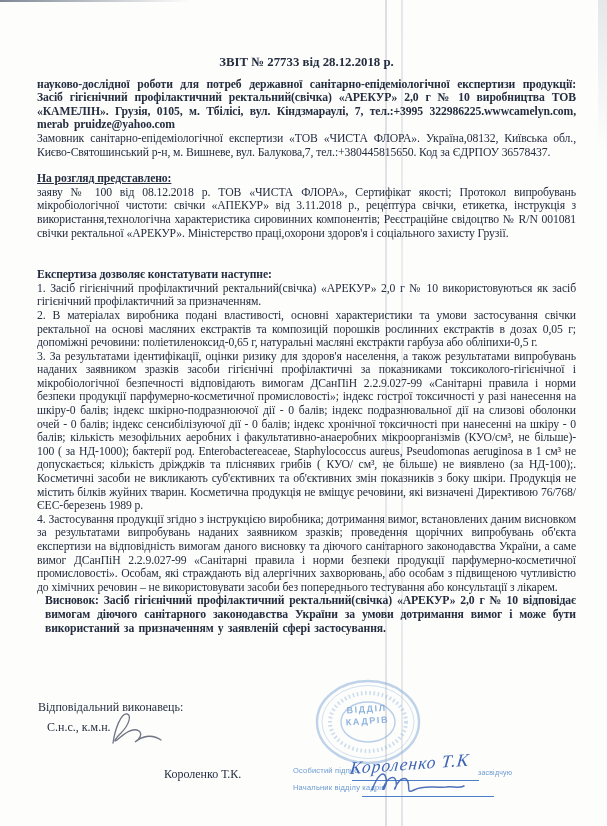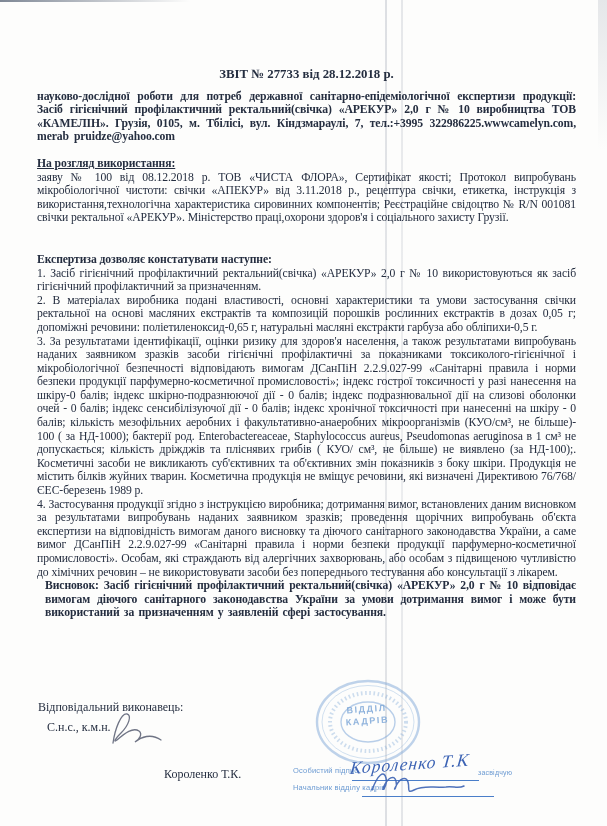--- a/index.html
+++ b/index.html
@@ -12,21 +12,21 @@
   .top-edge { position:absolute; top:0; left:0; width:190px; height:2px;
     background:linear-gradient(to right, #7e8795, rgba(126,135,149,0)); }
   .fold { position:absolute; top:0; bottom:0; width:2px; }
   .fold-1 { left:385px; background:linear-gradient(to bottom, rgba(168,174,186,.38), rgba(168,174,186,.25) 55%, rgba(168,174,186,.38)); }
   .fold-2 { left:401px; background:linear-gradient(to bottom, rgba(168,174,186,.28), rgba(168,174,186,.18) 50%, rgba(168,174,186,.30)); }
   .edge-right { position:absolute; top:0; right:0; width:9px; height:150px;
     background:linear-gradient(to bottom, rgba(200,204,210,.45), rgba(200,204,210,0)); }
 
   .content { position:absolute; left:37px; top:56px; width:539px;
     font-size:11.7px; line-height:13.6px; text-align:justify; letter-spacing:-0.1px; }
-  .title { text-align:center; font-weight:bold; font-size:12.8px; margin:12px 0 8px 0; letter-spacing:0; }
+  .title { text-align:center; font-weight:bold; font-size:12.8px; margin:0 0 8px 0; letter-spacing:0; }
   p { margin:0; }
   .b { font-weight:bold;margin-top:28px; }
   .head-para { font-weight:bold; word-spacing:2.1px; }
   .concl-para { font-weight:bold; word-spacing:1.4px;margin-left:8px; }
   .gap { margin-top:13px; }
   .u { text-decoration:underline; }
 
   
   .executor { position:absolute; left:37px; top:700px; width:300px; font-size:12px; }
   .executor .label { position:absolute; left:1px; top:0; white-space:nowrap;text-align:right; }
@@ -63,22 +63,23 @@
   <div class="top-edge"></div>
   <div class="fold fold-1"></div>
   <div class="fold fold-2"></div>
   <div class="edge-right"></div>
 
   <div class="content">
     <h1 class="title">ЗВІТ № 27733  від 28.12.2018 р.</h1>
 
     <p class="head-para">науково-дослідної роботи для потреб державної санітарно-епідеміологічної експертизи продукції: Засіб гігієнічний профілактичний ректальний(свічка) «АРЕКУР» 2,0 г № 10 виробництва ТОВ «КАМЕЛІН». Грузія, 0105, м. Тбілісі, вул. Кіндзмараулі, 7, тел.:+3995 322986225.wwwcamelyn.com, merab pruidze@yahoo.com</p>
 
+    <p>Замовник санітарно-епідеміологічної експертизи «ТОВ «ЧИСТА ФЛОРА». Україна,08132, Київська обл., Києво-Святошинський р-н, м. Вишневе, вул. Балукова,7, тел.:+380445815650. Код за ЄДРПОУ 36578437.</p>
 
-    <p class="b u gap">На розгляд використання:</p>
+    <p class="b u gap">На розгляд представлено:</p>
 
     <p>заяву № 100 від 08.12.2018 р. ТОВ «ЧИСТА ФЛОРА», Сертифікат якості; Протокол випробувань мікробіологічної чистоти: свічки «АПЕКУР» від 3.11.2018 р., рецептура свічки, етикетка, інструкція з використання,технологічна характеристика сировинних компонентів; Реєстраційне свідоцтво № R/N 001081 свічки ректальної «АРЕКУР». Міністерство праці,охорони здоров'я і соціального захисту Грузії.</p>
 
     <p class="b">Експертиза дозволяє констатувати наступне:</p>
 
     <p>1. Засіб гігієнічний профілактичний ректальний(свічка) «АРЕКУР» 2,0 г № 10 використовуються як засіб гігієнічний профілактичний за призначенням.</p>
     <p>2. В матеріалах виробника подані властивості, основні характеристики та умови застосування свічки ректальної на основі масляних екстрактів та композицій порошків рослинних екстрактів в дозах 0,05 г; допоміжні речовини: поліетиленоксид-0,65 г, натуральні масляні екстракти гарбуза або обліпихи-0,5 г.</p>
     <p>3. За результатами ідентифікації, оцінки ризику для здоров'я населення, а також результатами випробувань наданих заявником зразків засоби гігієнічні профілактичні за показниками токсиколого-гігієнічної і мікробіологічної безпечності відповідають вимогам ДСанПіН 2.2.9.027-99 «Санітарні правила і норми безпеки продукції парфумерно-косметичної промисловості»; індекс гострої токсичності у разі нанесення на шкіру-0 балів; індекс шкірно-подразнюючої дії - 0 балів; індекс подразнювальної дії на слизові оболонки очей - 0 балів; індекс сенсибілізуючої дії - 0 балів; індекс хронічної токсичності при нанесенні на шкіру - 0 балів; кількість мезофільних аеробних і факультативно-анаеробних мікроорганізмів (КУО/см³, не більше)- 100 ( за НД-1000); бактерії род. Enterobactereaceae, Staphylococcus aureus, Pseudomonas aeruginosa в 1 см³ не допускається; кількість дріжджів та пліснявих грибів ( КУО/ см³, не більше) не виявлено (за НД-100);. Косметичні засоби не викликають суб'єктивних та об'єктивних змін показників з боку шкіри. Продукція не містить білків жуйних тварин. Косметична продукція не вміщує речовини, які визначені Директивою 76/768/ЄЕС-березень 1989 р.</p>
     <p>4. Застосування продукції згідно з інструкцією виробника; дотримання вимог, встановлених даним висновком за результатами випробувань наданих заявником зразків; проведення щорічних випробувань об'єкта експертизи на відповідність вимогам даного висновку та діючого санітарного законодавства України, а саме вимог ДСанПіН 2.2.9.027-99 «Санітарні правила і норми безпеки продукції парфумерно-косметичної промисловості». Особам, які страждають від алергічних захворювань, або особам з підвищеною чутливістю до хімічних речовин – не використовувати засоби без попереднього тестування або консультації з лікарем.</p>
 

